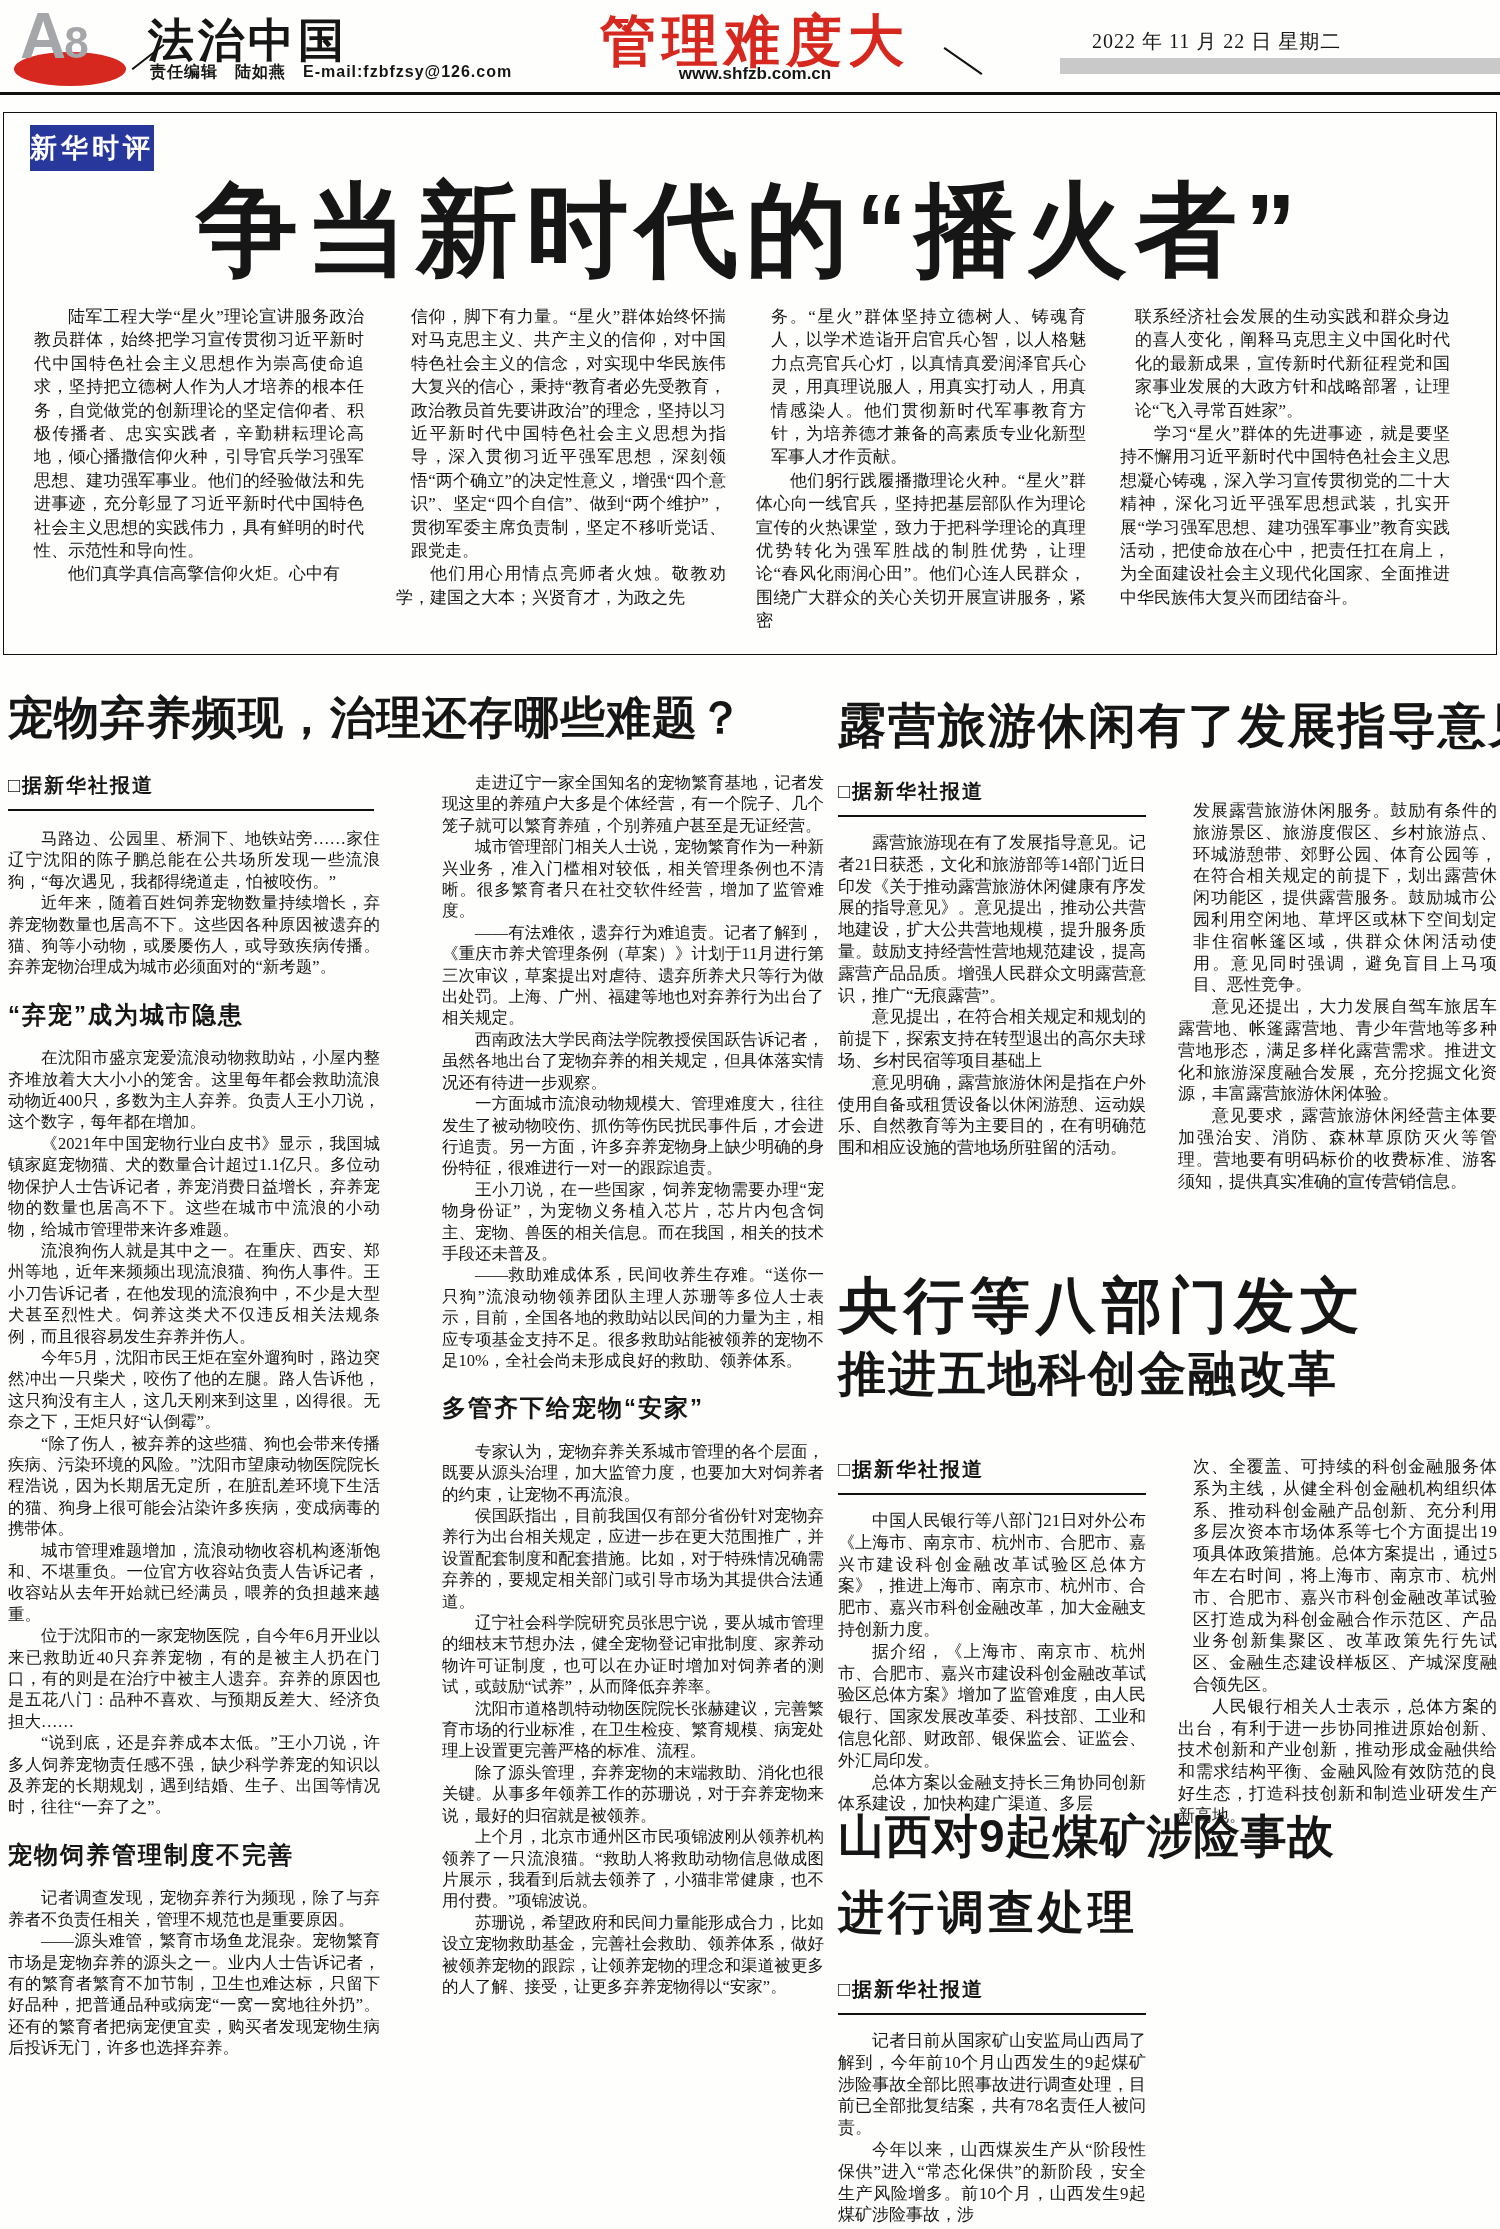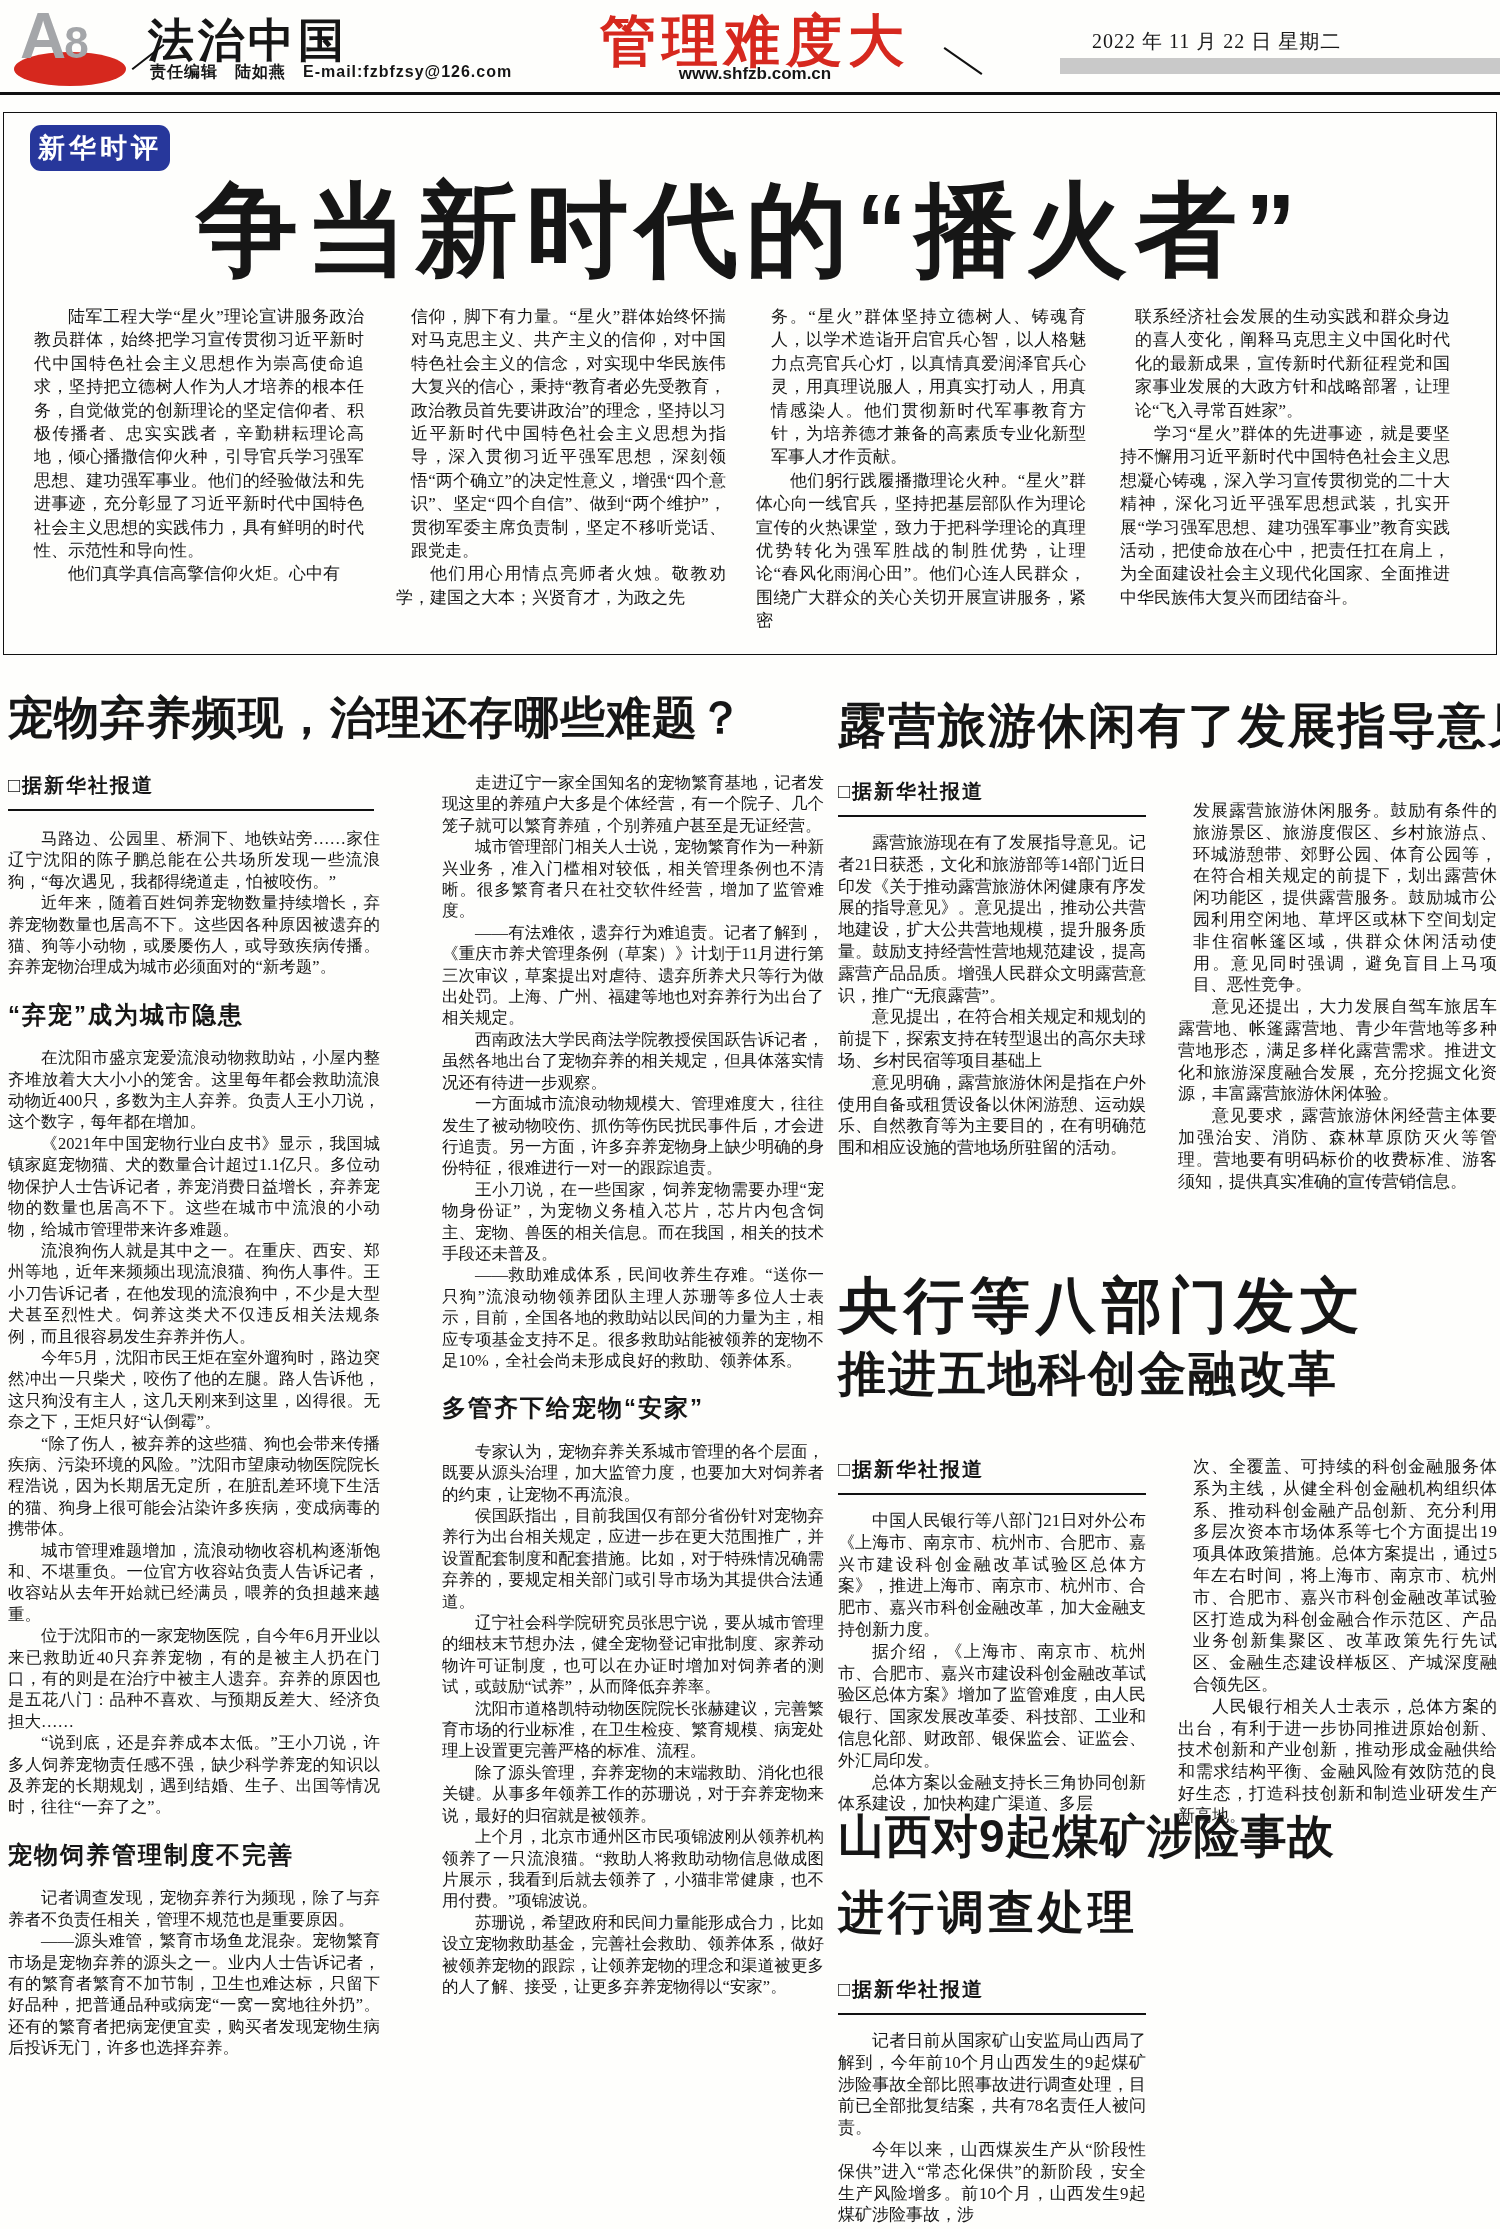--- a/index.html
+++ b/index.html
@@ -19,23 +19,23 @@
   .hdr-masthead{position:absolute;left:755px;top:4px;transform:translateX(-50%);color:#d6281e;
         font-weight:bold;font-size:56px;letter-spacing:6px;white-space:nowrap;}
   .hdr-site{position:absolute;left:755px;top:64px;transform:translateX(-50%);
         font-family:"Liberation Sans",sans-serif;font-weight:bold;font-size:17px;}
   .hdr-date{position:absolute;left:1092px;top:28px;font-size:20px;letter-spacing:1px;}
   .hdr-graybar{position:absolute;left:1060px;top:58px;width:440px;height:16px;background:#c9c9c9;}
   .hdr-rule{position:absolute;left:0;top:92px;width:1500px;height:3px;background:#111;}
   .hdr-diag{position:absolute;left:940px;top:60px;width:46px;height:2px;background:#111;transform:rotate(35deg);}
   
   #topbox{position:absolute;left:3px;top:112px;width:1492px;height:541px;border:1px solid #111;background:#fefefc;}
-  .badge{position:absolute;left:26px;top:12px;width:140px;height:46px;background:#27379b;color:#fff;
+  .badge{position:absolute;left:26px;top:12px;width:124px;height:46px;background:#27379b;color:#fff;
         font-family:"Liberation Sans",sans-serif;font-weight:bold;font-size:27px;
-        display:flex;align-items:center;justify-content:center;letter-spacing:4px;border-radius:11px;}
+        display:flex;align-items:center;justify-content:center;letter-spacing:4px;}
   .bigtitle{position:absolute;left:0;top:50px;width:100%;text-align:center;
         font-family:"Liberation Sans",sans-serif;font-weight:bold;font-size:102px;letter-spacing:8px;}
   .topcol{position:absolute;top:192px;width:330px;text-align:justify;font-size:17px;line-height:23.4px;}
   #tc1{left:30px;} #tc2{left:392px;} #tc3{left:752px;} #tc4{left:1116px;}
   
   .kicker{font-family:"Liberation Sans",sans-serif;font-weight:bold;font-size:20px;
         border-bottom:2px solid #111;padding-bottom:10px;letter-spacing:2px;}
   .para{margin:0;text-indent:2em;}
   .cont{text-indent:0;margin-left:15px;}
   .subhead{font-family:"Liberation Sans",sans-serif;font-weight:bold;font-size:24px;

